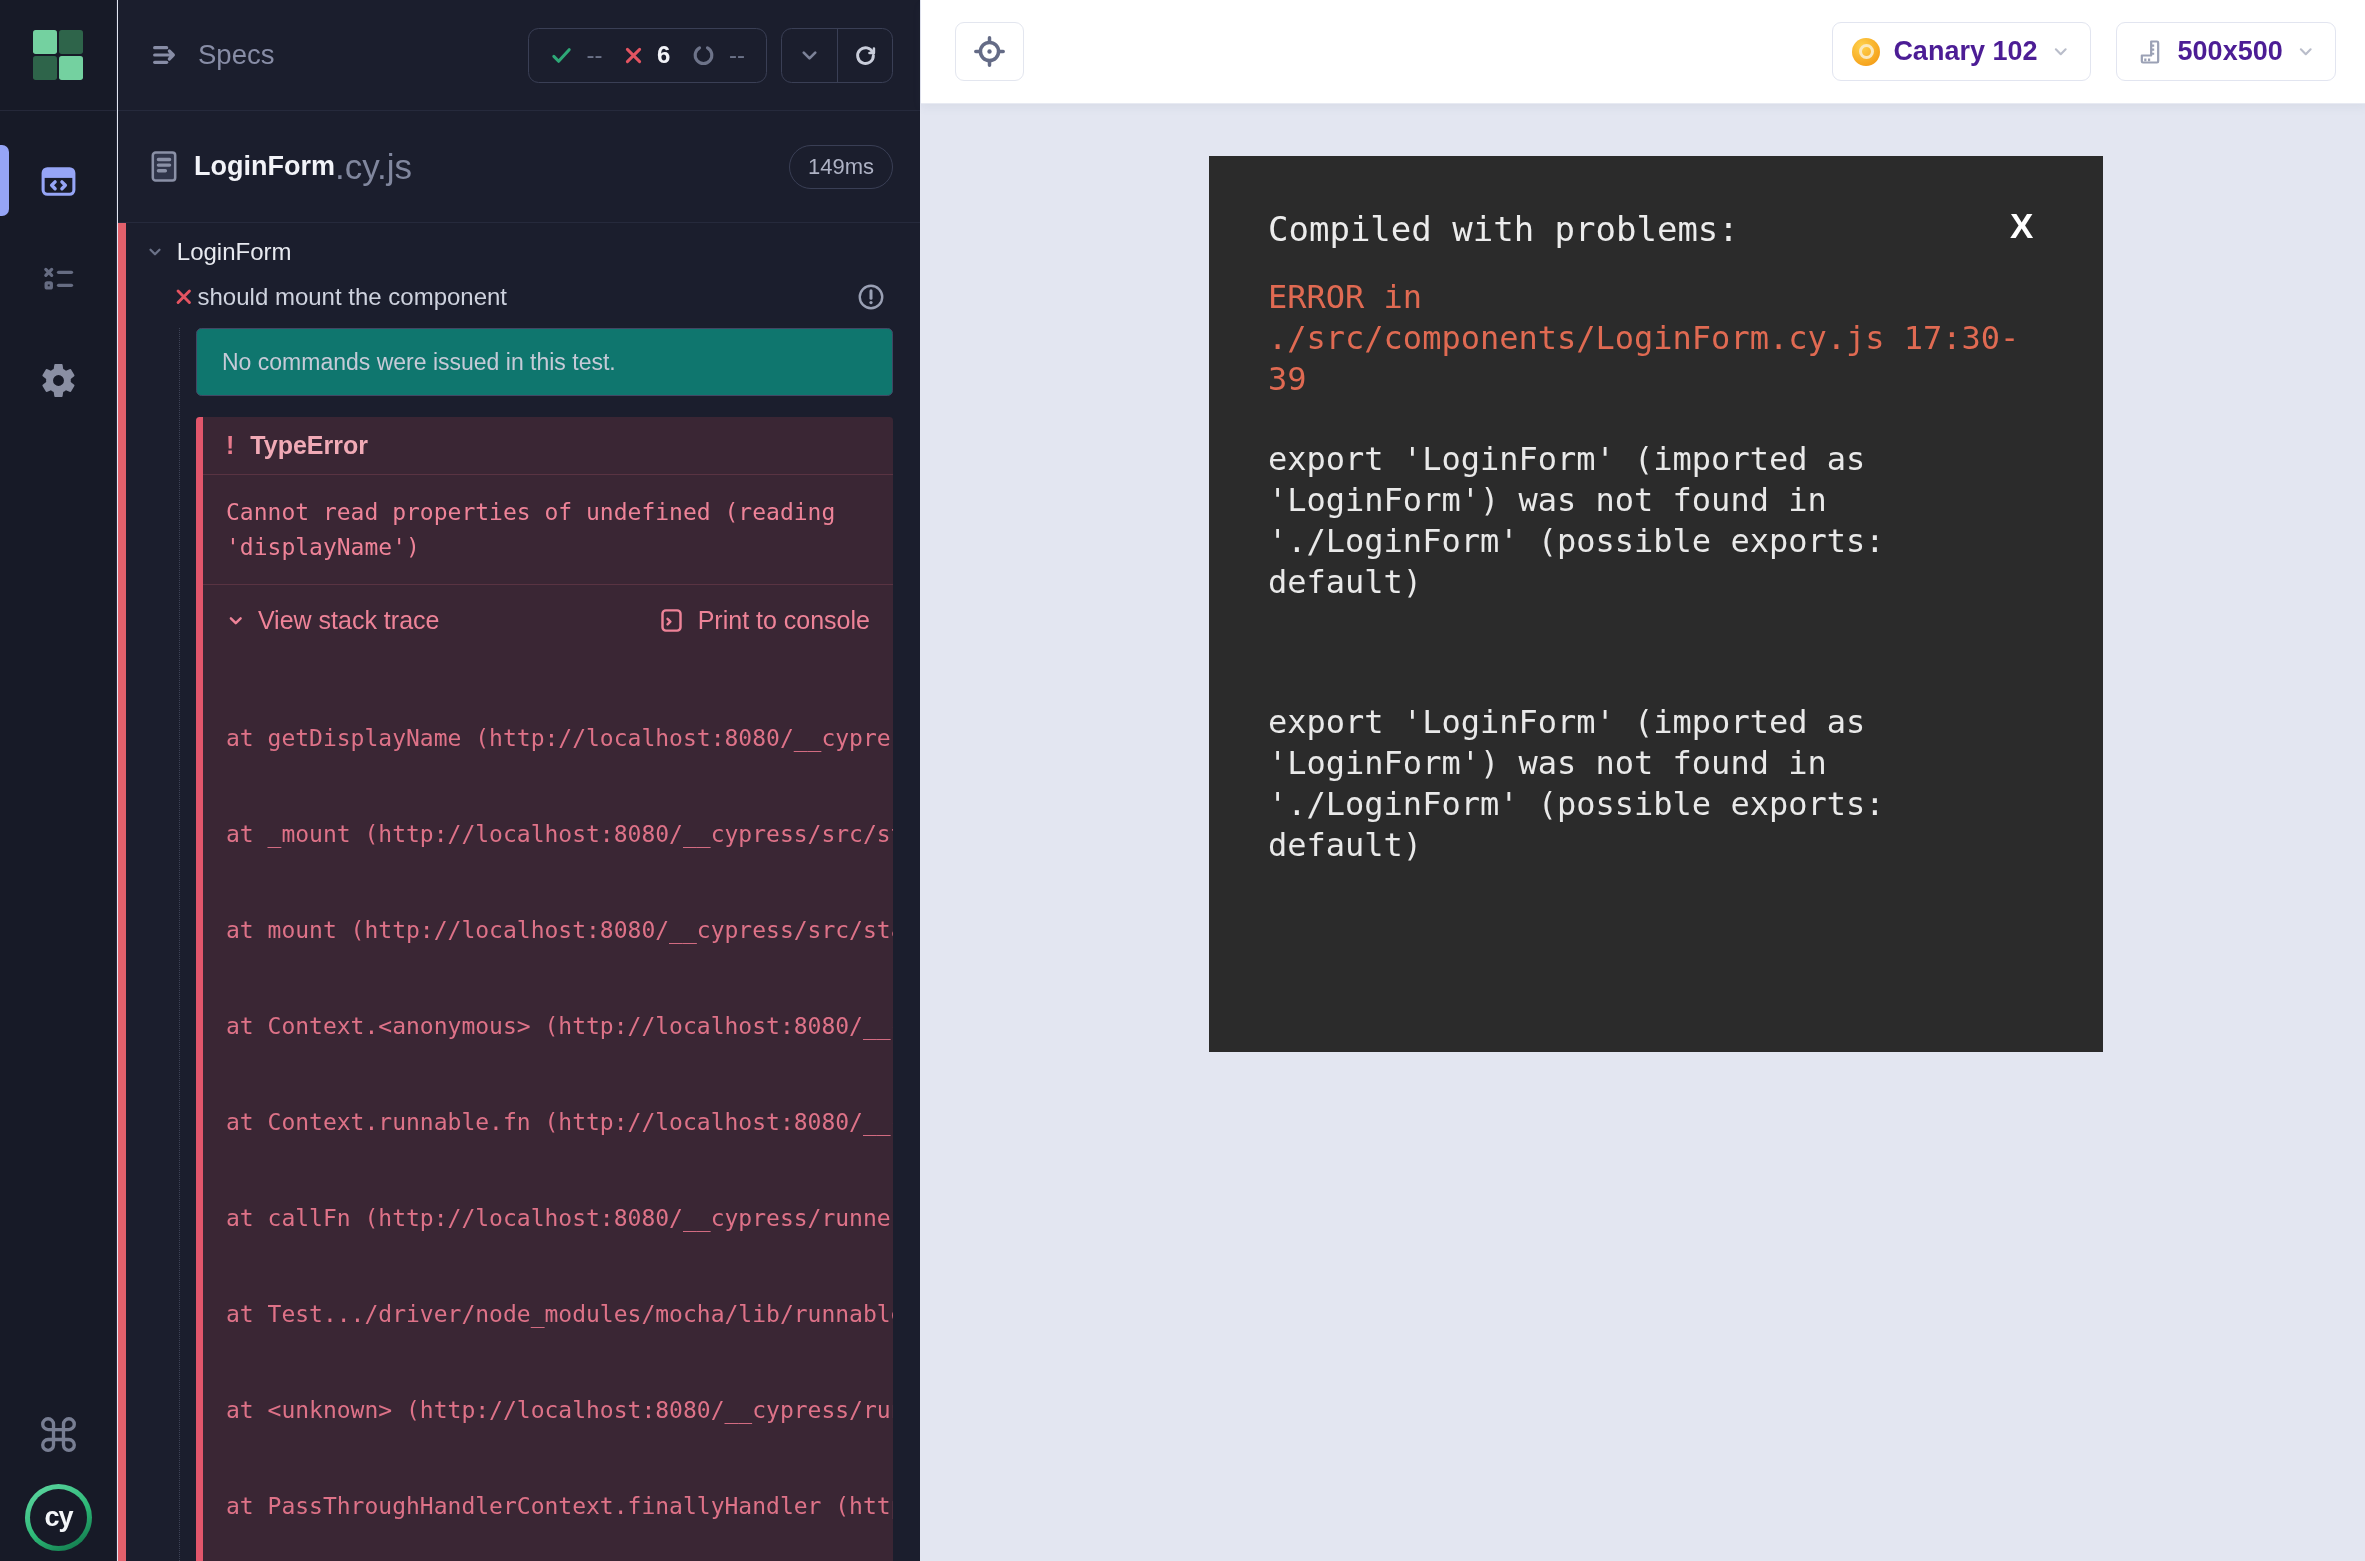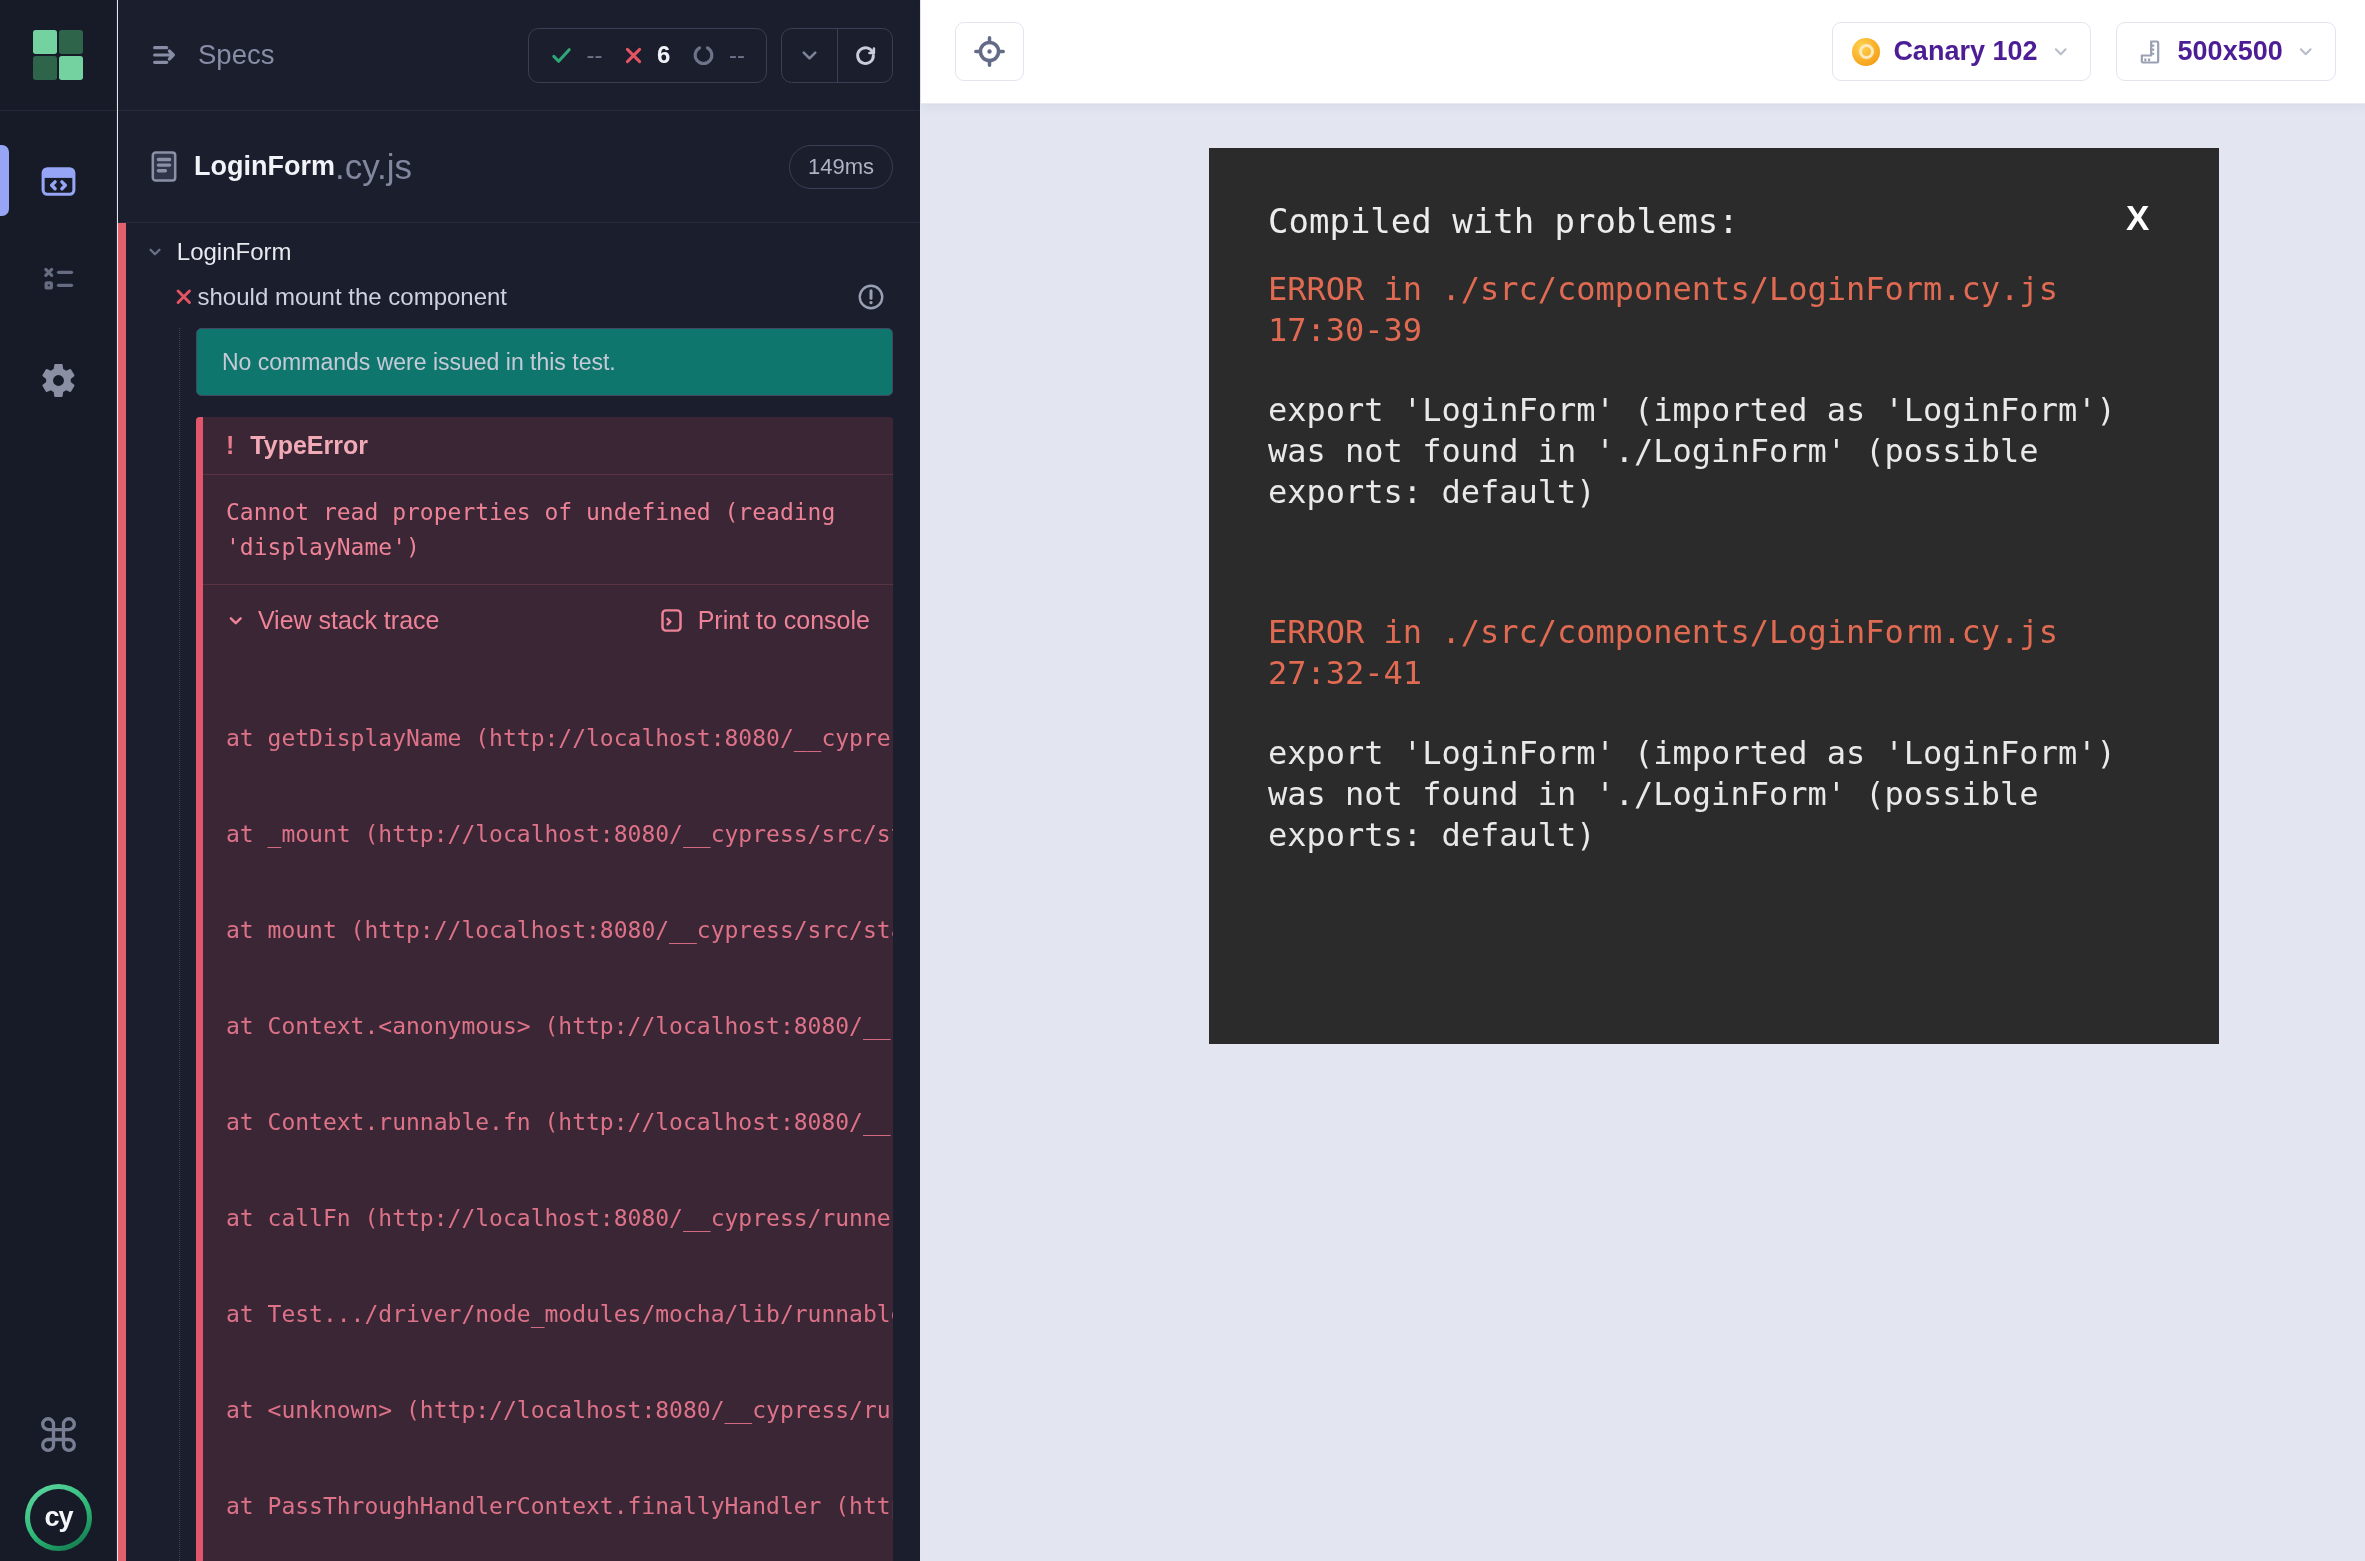--- a/index.html
+++ b/index.html
@@ -87,21 +87,21 @@
   .tb-spacer { flex:1; }
   .chip-btn { height:59px; border:0.9px solid #e2e5f0; border-radius:9px; background:#fff;
               display:flex; align-items:center; gap:13.3px; padding:0 19.5px; cursor:pointer;
               color:#4c1d95; font-size:27px; font-weight:bold; }
   .canary { width:28px; height:28px; border-radius:50%;
             background:radial-gradient(circle at 35% 30%, #ffd24d 0%, #f6a51f 70%, #ef8e12 100%);
             display:flex; align-items:center; justify-content:center; }
   .canary .ring { width:15px; height:15px; border-radius:50%; border:3.5px solid #fbe8bd; }
 
   .canvas { position:absolute; left:0; right:0; top:104px; bottom:0; background:#e3e6f1; }
-  .overlay-modal { position:absolute; left:288px; top:44px; width:1010px; height:896px;
+  .overlay-modal { position:absolute; left:288px; top:52px; width:894px; height:896px;
                    background:#2b2b2b; padding:53px 59px; color:#e9e9e9; }
   .overlay-head { display:flex; align-items:flex-start; }
   .overlay-title { font-size:34px; color:#ececec; }
   .overlay-close { margin-left:auto; font-family:"Liberation Sans",sans-serif; font-weight:bold;
                    font-size:35px; color:#ffffff; cursor:pointer; line-height:34px; padding-right:10.6px; }
   .overlay-errors { margin-top:28px; }
   .err-block + .err-block { margin-top:99px; }
   .err-heading { color:#e06a52; font-size:32px; line-height:41px;
                  white-space:pre-wrap; overflow-wrap:break-word; }
   .err-body { margin-top:39px; color:#e9e9e9; font-size:32px; line-height:41px;
@@ -337,20 +337,19 @@
       <div class="overlay-head">
         <span class="overlay-title">Compiled with problems:</span>
         <span class="overlay-close">X</span>
       </div>
       <div class="overlay-errors">
         <div class="err-block">
           <div class="err-heading">ERROR in ./src/components/LoginForm.cy.js 17:30-39</div>
           <div class="err-body">export 'LoginForm' (imported as 'LoginForm') was not found in './LoginForm' (possible exports: default)</div>
         </div>
         <div class="err-block">
-          <div class="err-heading">ERROR in ./src/components/LoginForm.cy.js 27:32-41</div>
           <div class="err-body">export 'LoginForm' (imported as 'LoginForm') was not found in './LoginForm' (possible exports: default)</div>
         </div>
       </div>
     </div>
   </div>
 </div>
 
 
 </body></html>

